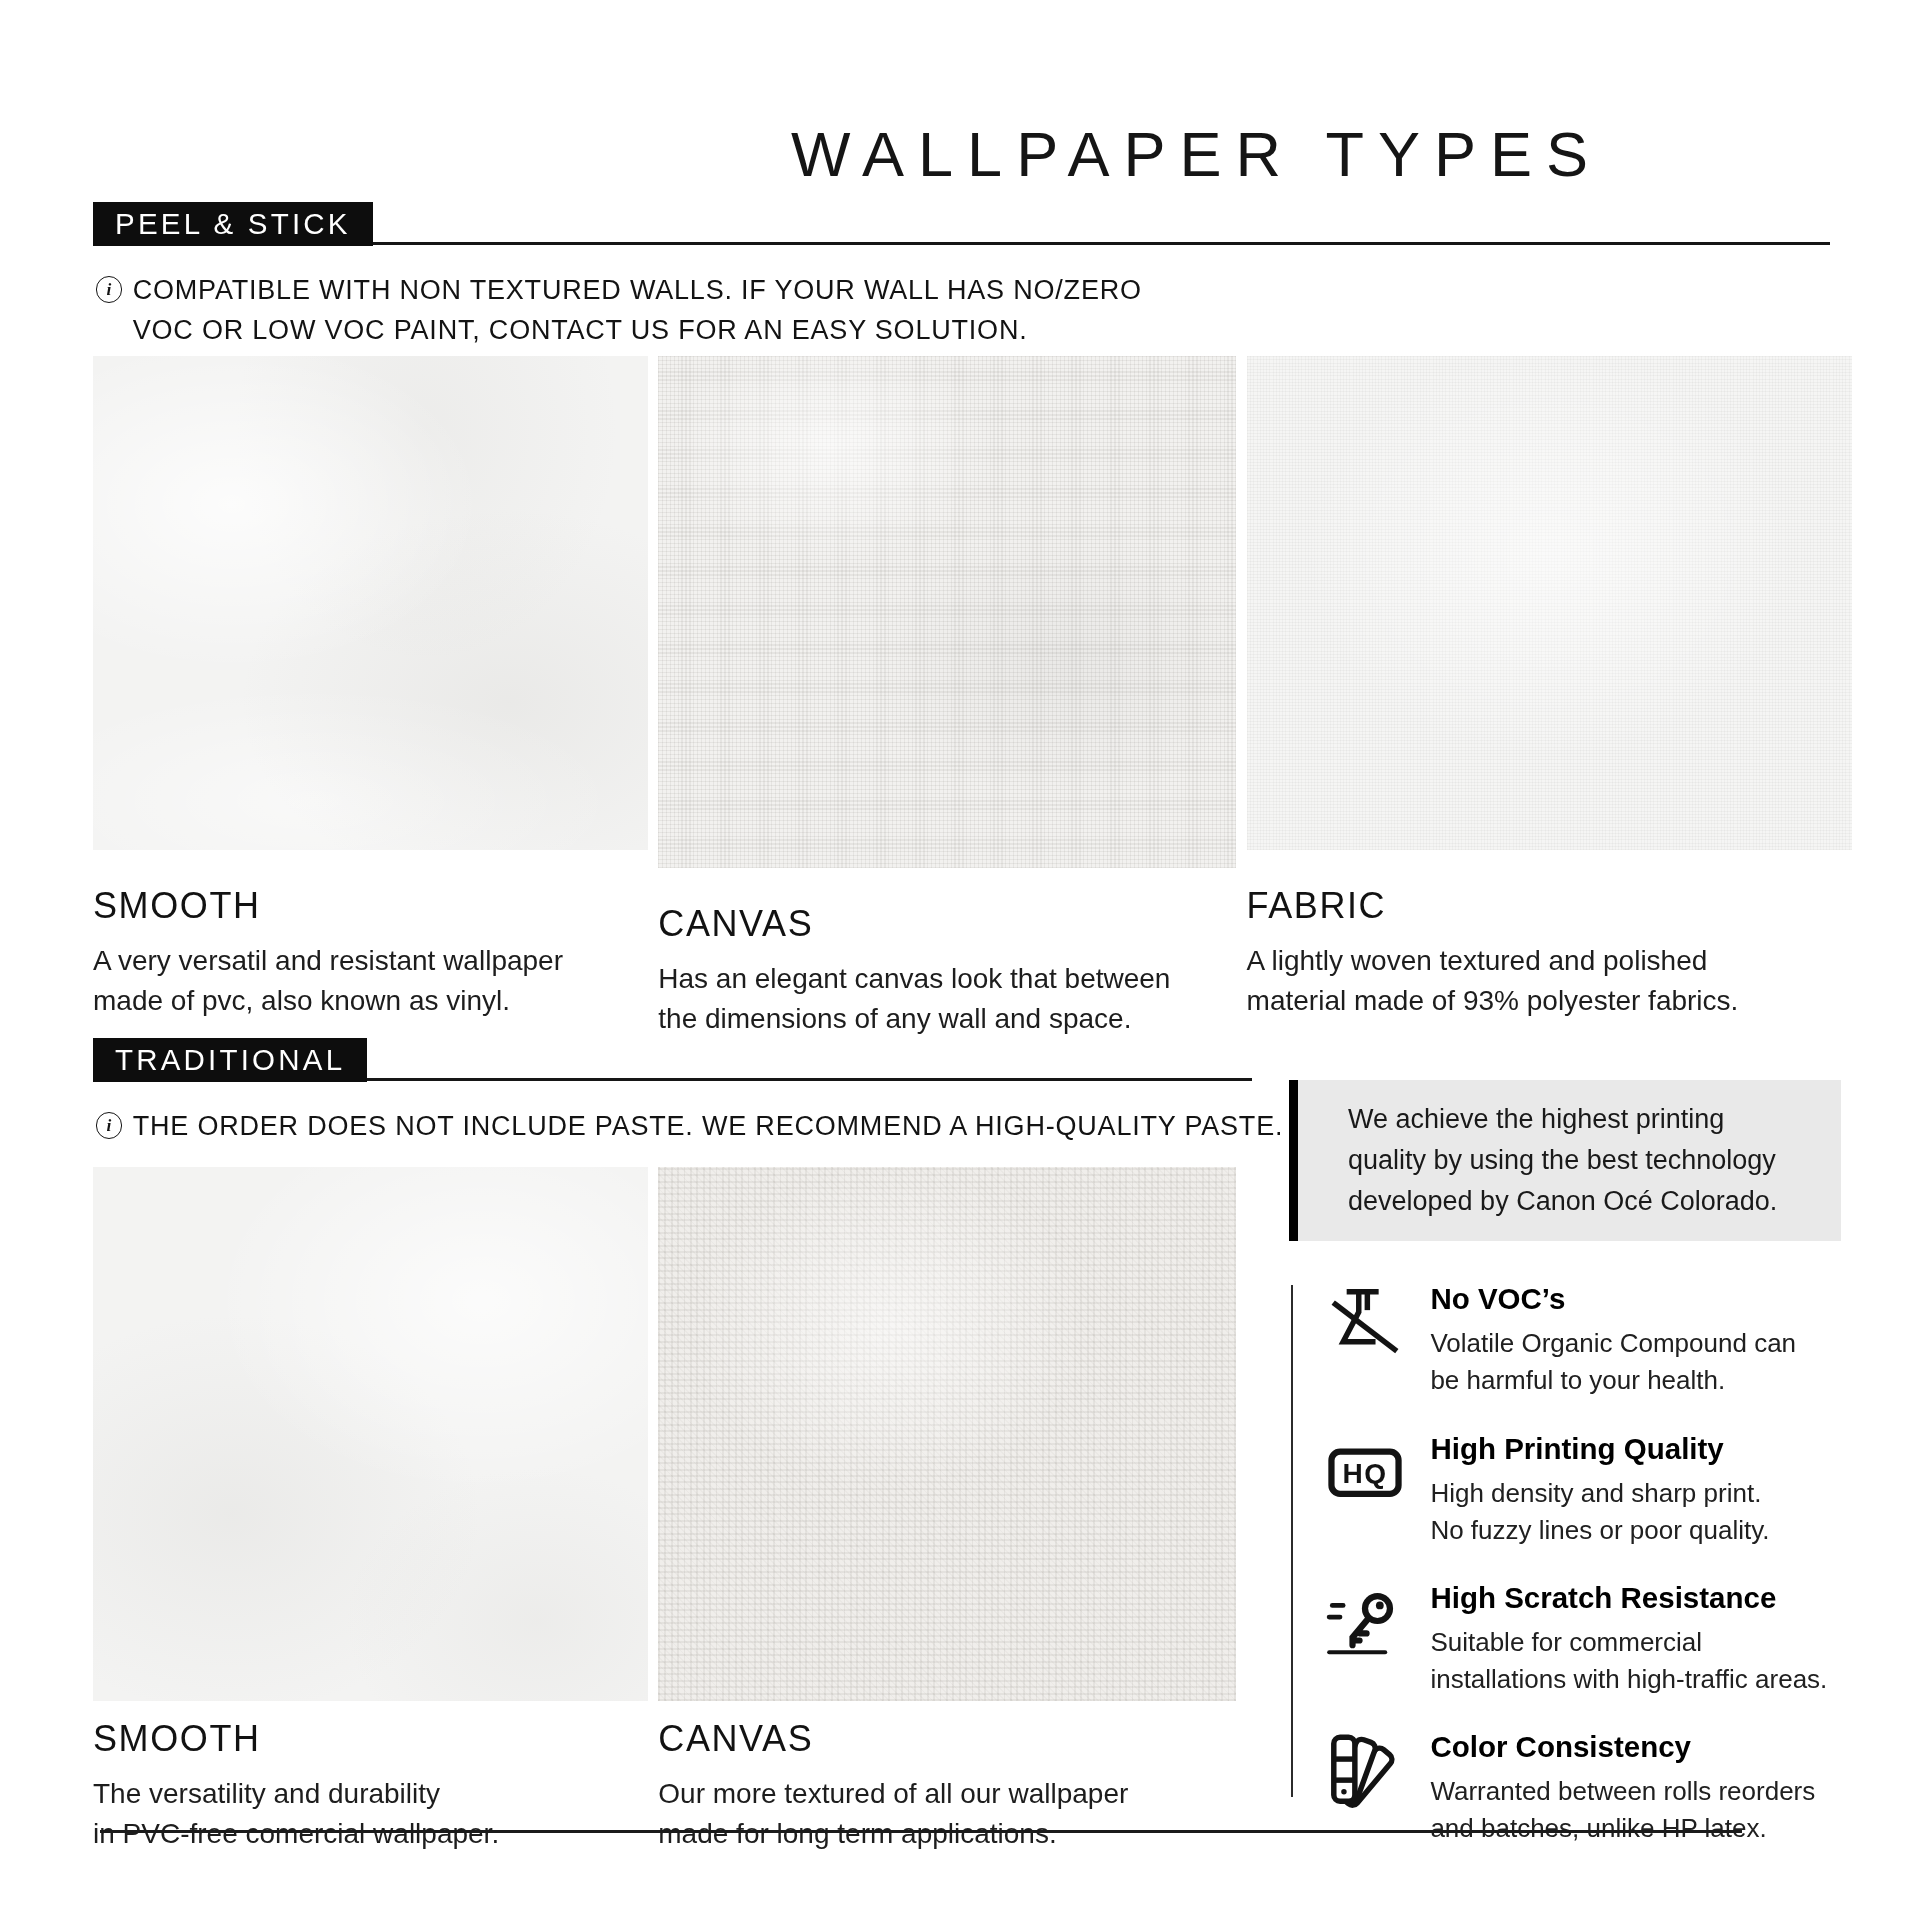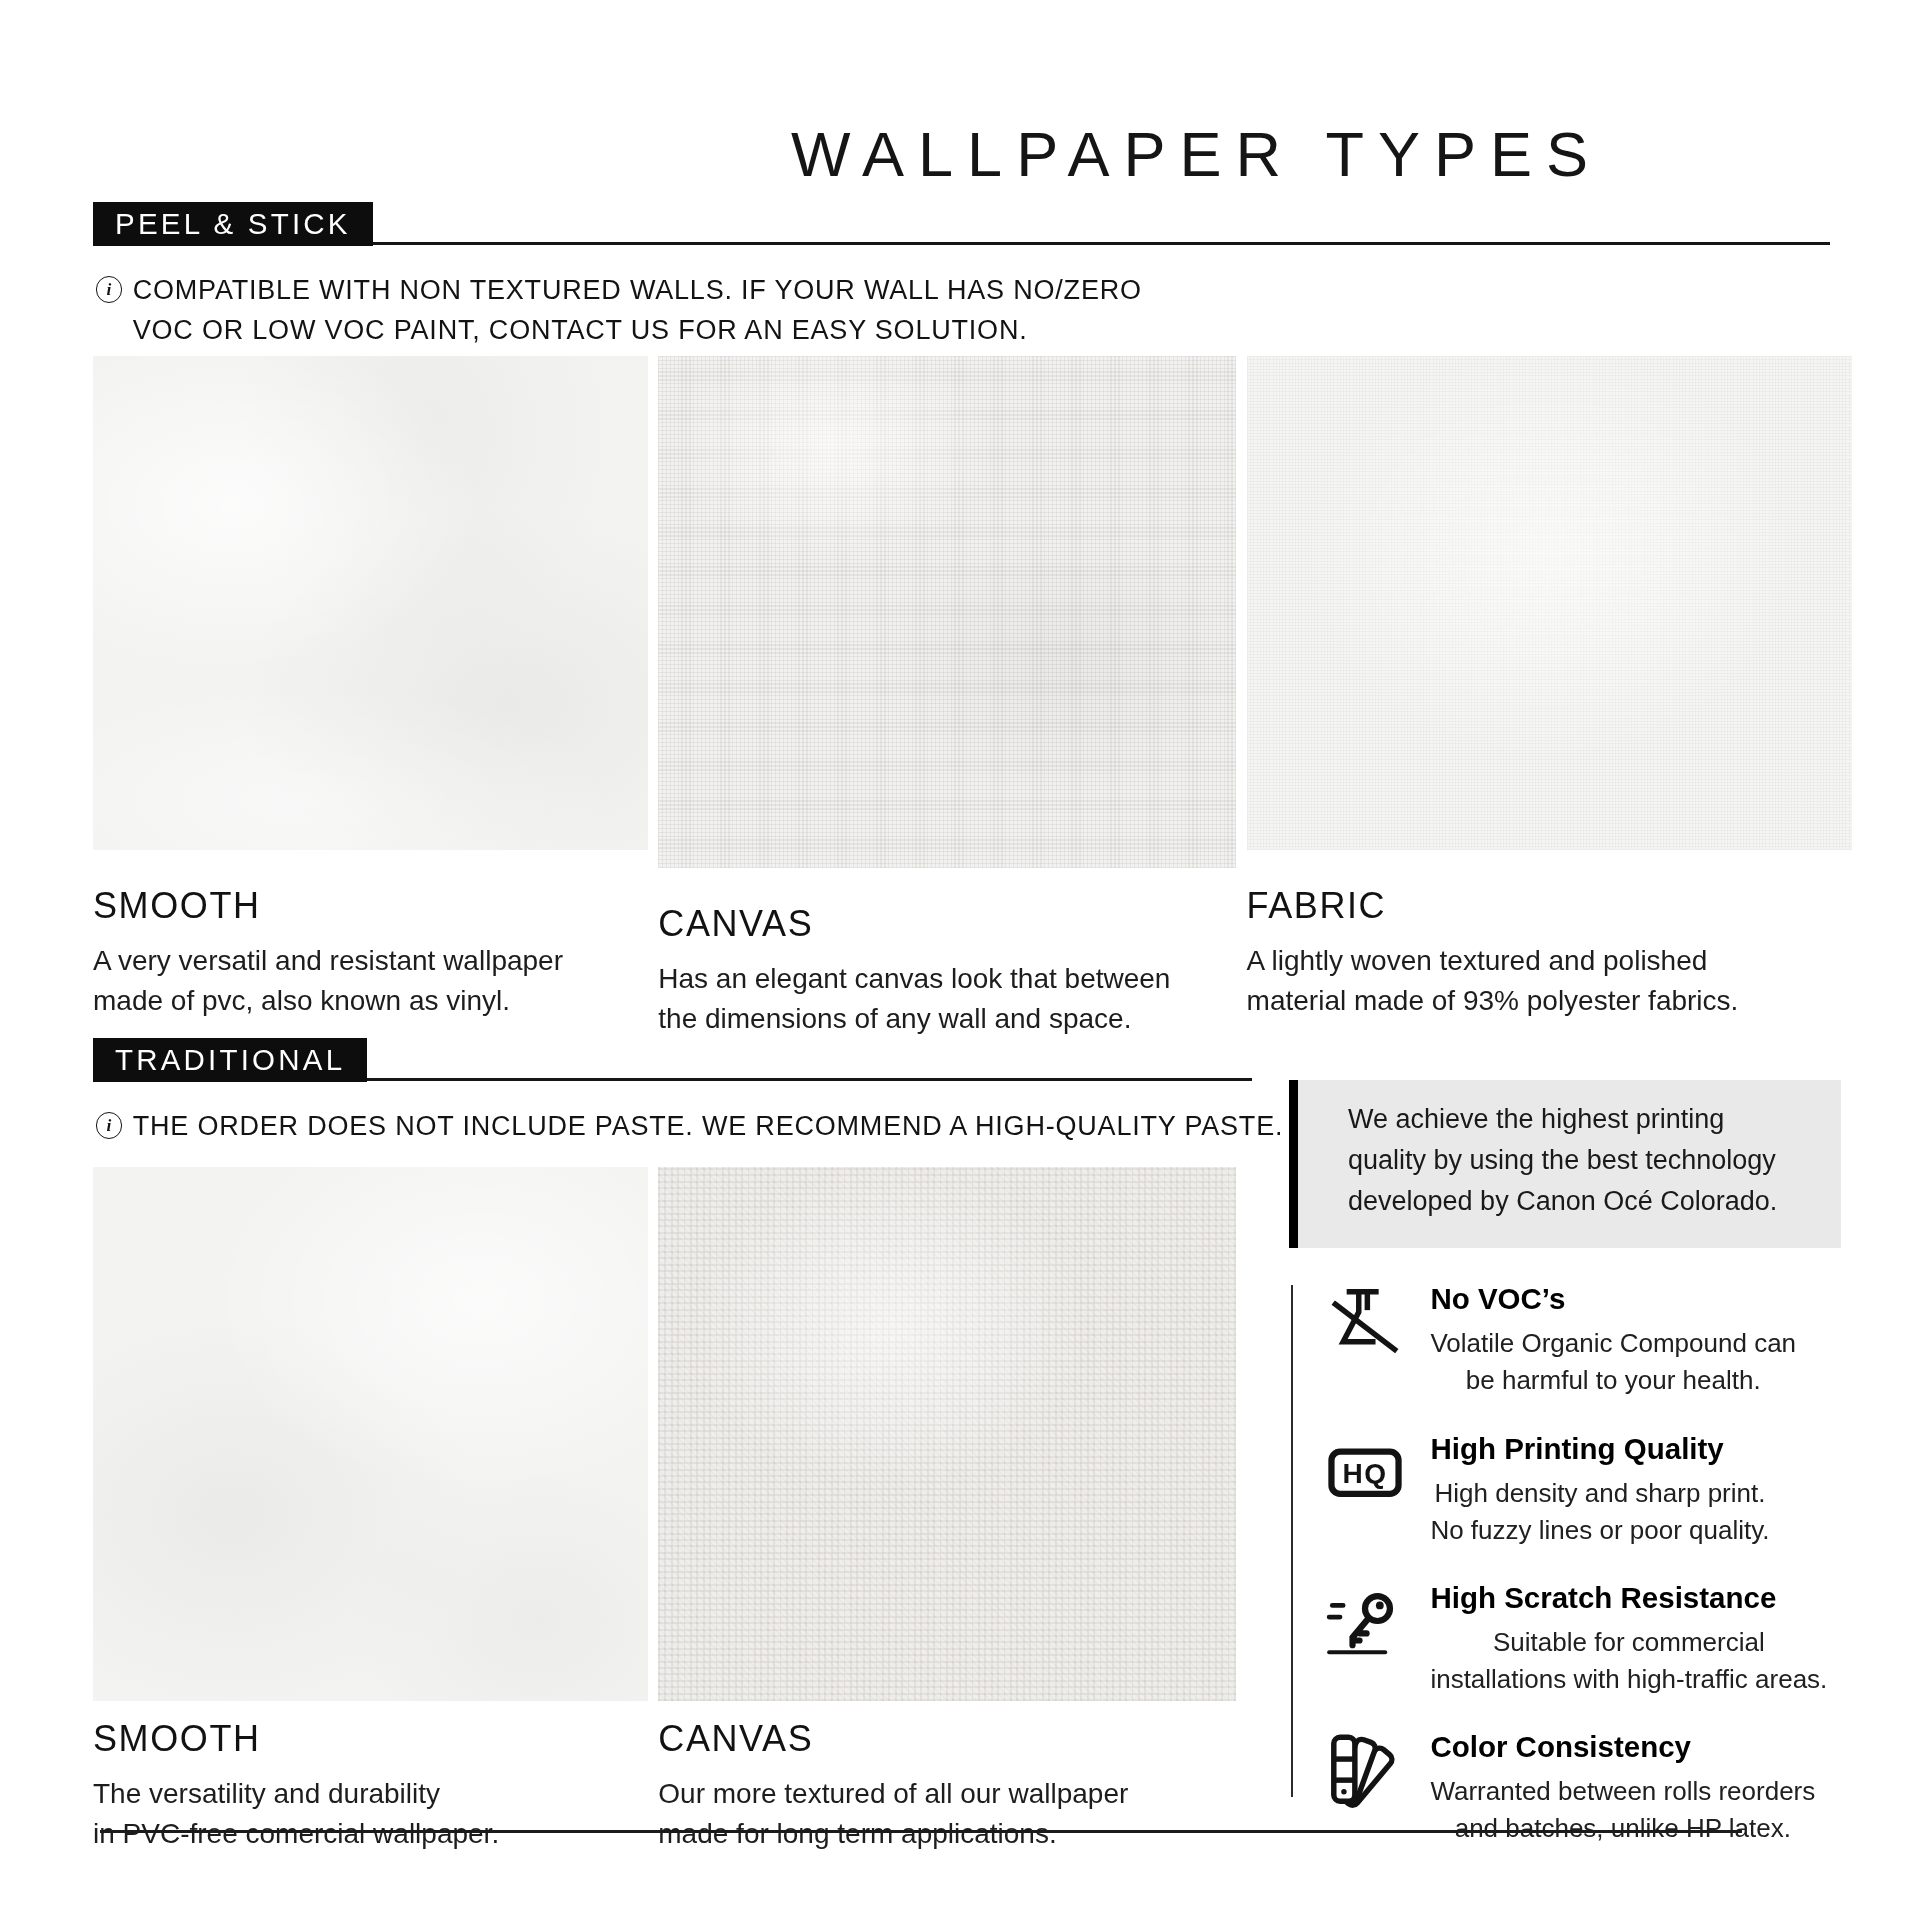--- a/index.html
+++ b/index.html
@@ -85,30 +85,30 @@
     background-image:
       radial-gradient(ellipse 334px 270px at 40% 30%, rgba(255,255,255,.5), transparent 60%),
       repeating-linear-gradient(0deg, rgba(85,80,70,.08) 0 1.9px, transparent 1.9px 6.4px),
       repeating-linear-gradient(90deg, rgba(85,80,70,.075) 0 1.9px, transparent 1.9px 6.4px),
       repeating-linear-gradient(45deg, rgba(85,80,70,.035) 0 1.3px, transparent 1.3px 5.1px);
   }
   
   .quality-box{
     position:absolute;left:1289px;top:1080px;width:552px;box-sizing:border-box;
     background:#e9e9e9;border-left:9px solid #000;
-    padding:19px 23px 26px 50px;
+    padding:19px 23px 19px 50px;
     font-size:27px;line-height:41px;color:#191919;white-space:pre-line;
   }
   .features-line{position:absolute;left:1291px;top:1285px;width:1.9px;height:512px;background:#2b2b2b;}
   .features{position:absolute;left:1323px;top:1281px;width:521px;}
   .feature{display:flex;align-items:flex-start;margin-bottom:31px;}
   .f-icon{flex:none;width:83px;height:83px;margin-right:24.4px;display:flex;align-items:center;justify-content:center;}
   .f-icon svg{width:78px;height:78px;}
   .f-title{font-size:29.5px;font-weight:700;color:#000000;margin-top:1.3px;}
-  .f-desc{margin-top:9px;font-size:26px;line-height:37px;color:#202020;white-space:pre-line;text-align:center;}
+  .f-desc{margin-top:9px;font-size:26px;line-height:37px;color:#202020;white-space:pre-line;}
   
   .bottom-rule{position:absolute;left:100px;top:1830px;width:1642px;height:2.6px;background:#1b1b1b;}
 </style>
 </head>
 <body>
 
 <div class="page">
 
   <h1 class="title">WALLPAPER TYPES</h1>
 

